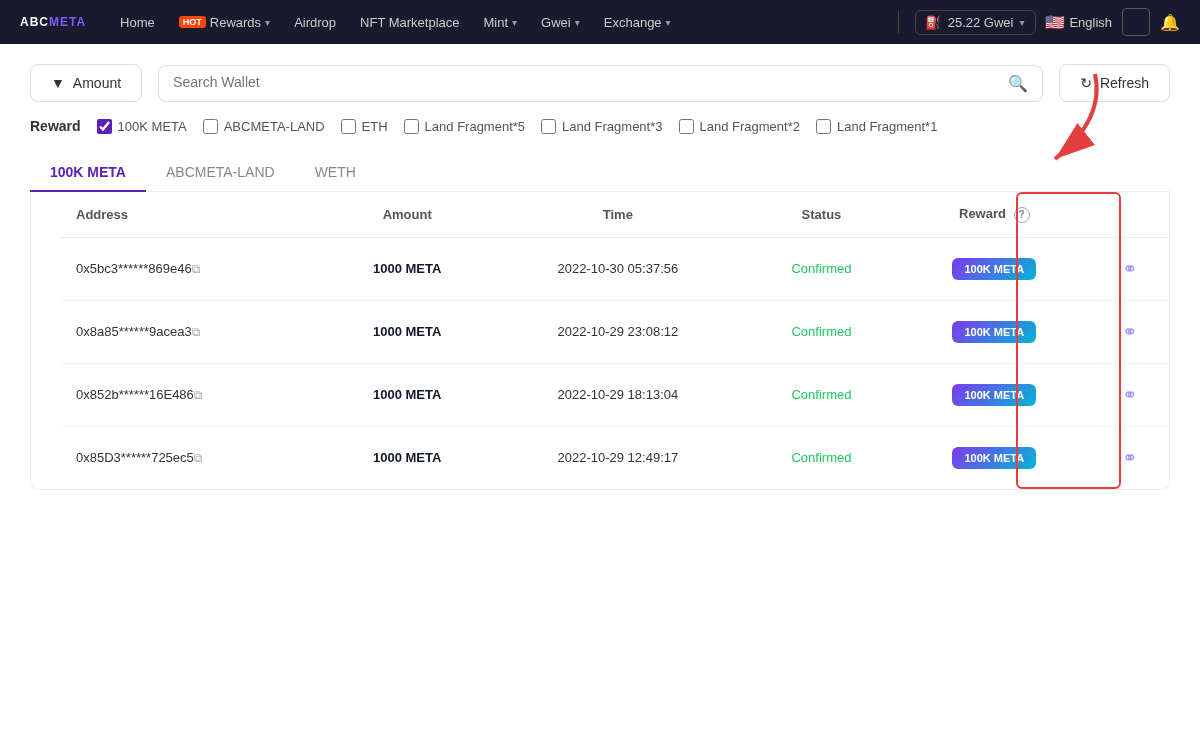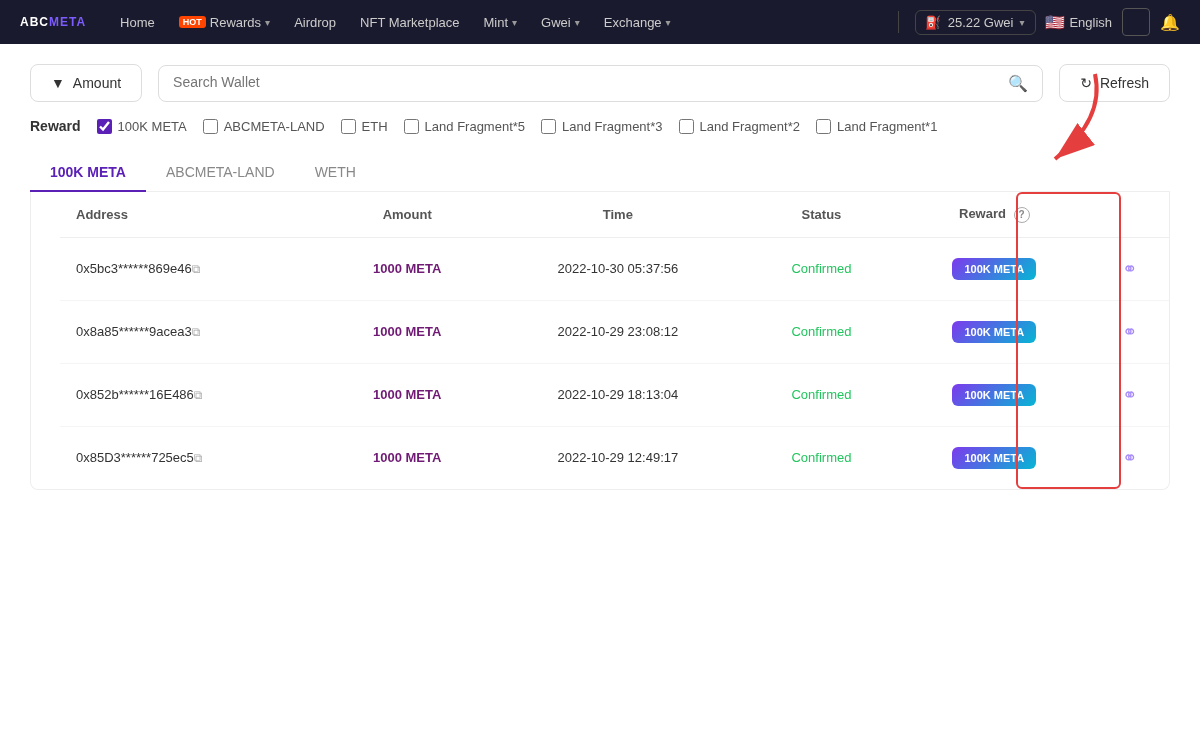--- a/index.html
+++ b/index.html
@@ -242,21 +242,21 @@
       color: #333;
     }
     tbody td:first-child { text-align: left; }
     .address-cell {
       display: flex;
       align-items: center;
       color: #333;
       font-size: 13px;
     }
     .copy-icon { color: #aaa; cursor: pointer; font-size: 12px; }
-    .amount-cell { font-weight: 700; color: #701a75; }
+    .amount-cell { font-weight: 700; color: #0f172a; }
     .status-confirmed { color: #22c55e; font-weight: 500; }
     .reward-badge {
       display: inline-block;
       background: linear-gradient(135deg, #7c3aed, #06b6d4);
       color: #fff;
       font-size: 11px;
       font-weight: 700;
       padding: 5px 12px;
       border-radius: 6px;
       white-space: nowrap;

